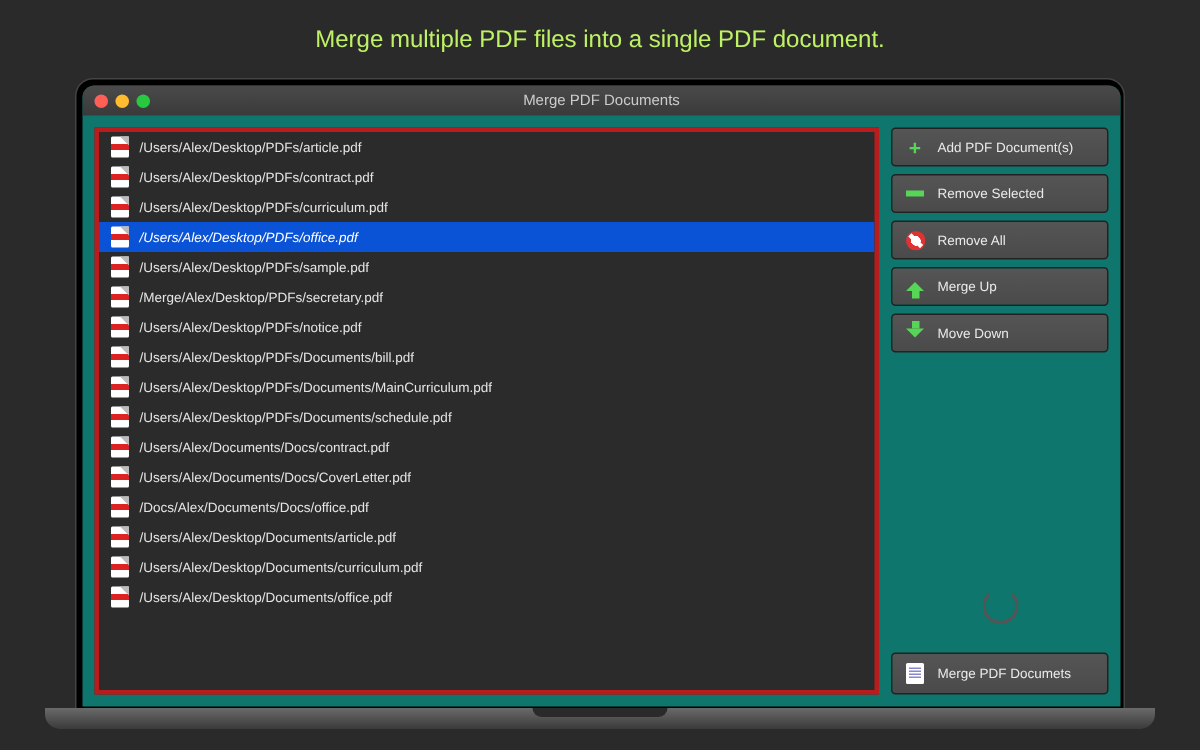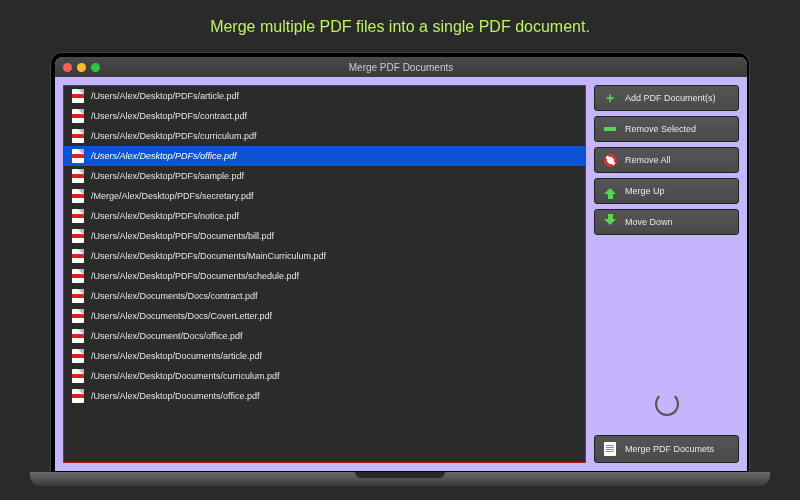--- a/index.html
+++ b/index.html
@@ -28,21 +28,21 @@
     background: #000;
     padding: 4px 4px 0 4px;
     border-radius: 12px 12px 0 0;
     border: 1px solid #444;
     border-bottom: none;
     width: 700px;
     height: 420px;
     position: relative;
   }
   .screen {
-    background: #c4b5fd;
+    background: #0f766e;
     width: 692px;
     height: 414px;
     border-radius: 8px 8px 0 0;
     overflow: hidden;
     display: flex;
     flex-direction: column;
   }
   .base {
     width: 740px;
     height: 14px;
@@ -77,21 +77,21 @@
   .content {
     flex: 1;
     display: flex;
     padding: 8px;
     gap: 8px;
     min-height: 0;
   }
   .file-list {
     flex: 1;
     background: #2b2b2b;
-    border: 1px solid #b91c1c;
+    border: 3px solid #b91c1c;
     overflow: hidden;
     display: flex;
     flex-direction: column;
   }
   .row {
     display: flex;
     align-items: center;
     gap: 7px;
     padding: 3px 8px;
     font-size: 9px;
@@ -232,21 +232,21 @@
             <div class="row">
               <span class="pdf-ico"></span>
               <span>/Users/Alex/Documents/Docs/contract.pdf</span>
             </div>
             <div class="row">
               <span class="pdf-ico"></span>
               <span>/Users/Alex/Documents/Docs/CoverLetter.pdf</span>
             </div>
             <div class="row">
               <span class="pdf-ico"></span>
-              <span>/Users/Alex/Document/Docs/office.pdf</span>
+              <span>/Docs/Alex/Documents/Docs/office.pdf</span>
             </div>
             <div class="row">
               <span class="pdf-ico"></span>
               <span>/Users/Alex/Desktop/Documents/article.pdf</span>
             </div>
             <div class="row">
               <span class="pdf-ico"></span>
               <span>/Users/Alex/Desktop/Documents/curriculum.pdf</span>
             </div>
             <div class="row">

